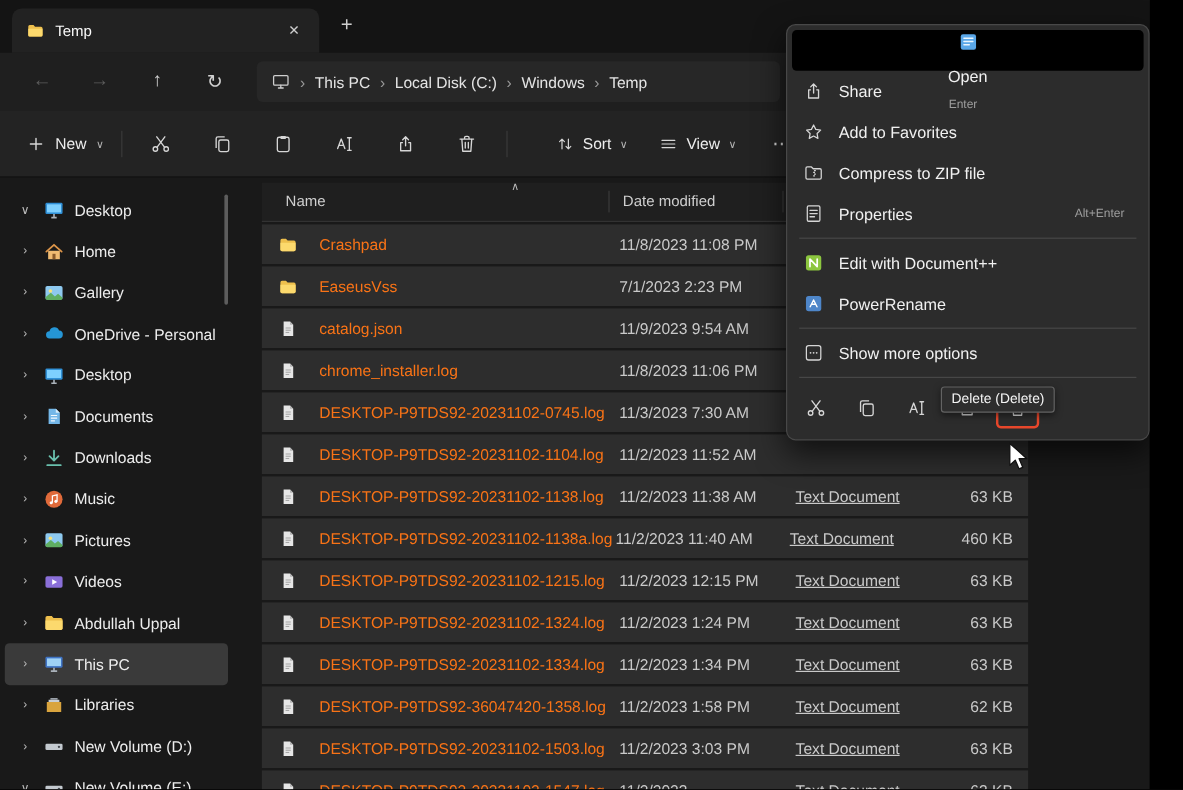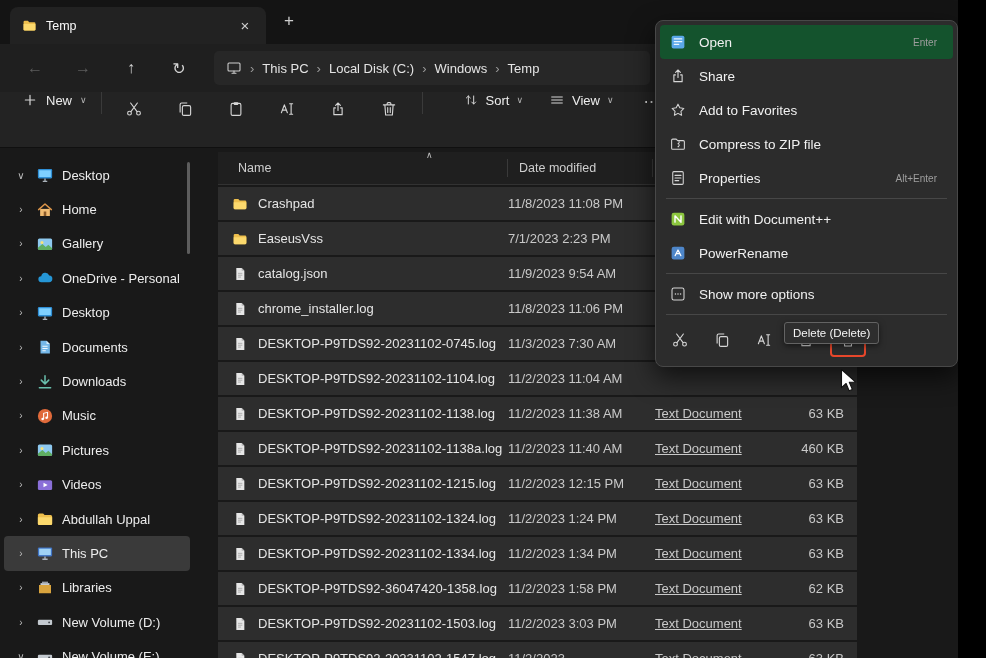--- a/index.html
+++ b/index.html
@@ -16,21 +16,21 @@
 
   
   .navbar{position:absolute;top:44px;left:0;right:0;height:48px;background:#1f1f1f;display:flex;align-items:center;gap:6px;padding-left:14px;}
   .nav-btn{width:42px;text-align:center;font-size:16px;color:#d2d2d2;}
   .nav-btn.disabled{color:#5d5d5d;}
   .breadcrumb{margin-left:8px;height:34px;width:436px;background:#272727;border-radius:5px;display:flex;align-items:center;padding:0 12px;gap:8px;font-size:13px;color:#e4e4e4;overflow:hidden;}
   .bc-sep{color:#9a9a9a;font-size:13px;}
   .bc-item{white-space:nowrap;}
 
   
-  .toolbar{position:absolute;top:92px;left:0;right:0;height:56px;background:#232323;display:flex;align-items:flex-start;border-bottom:1px solid #101010;}
+  .toolbar{position:absolute;top:92px;left:0;right:0;height:56px;background:#232323;display:flex;align-items:center;border-bottom:1px solid #101010;}
   .tb-new{display:flex;align-items:center;gap:8px;margin-left:22px;font-size:13px;color:#ededed;}
   .tb-sep{width:1px;height:22px;background:#3a3a3a;margin:0 14px;}
   .tb-icons{display:flex;gap:14px;}
   .tb-btn{width:37px;height:34px;display:flex;align-items:center;justify-content:center;border-radius:4px;}
   .tb-drop{display:flex;align-items:center;gap:7px;font-size:13px;color:#ededed;margin-left:26px;}
   .tb-more{margin-left:30px;font-size:16px;color:#d2d2d2;}
   .dd{font-size:9px;color:#b5b5b5;}
 
   
   .sidebar{position:absolute;left:0;top:148px;bottom:0;width:210px;padding-top:10px;overflow:hidden;}
@@ -44,30 +44,30 @@
   .cell-ic svg{width:16px;height:16px;}
 
   
   .filearea{position:absolute;left:218px;top:152px;width:639px;bottom:0;overflow:hidden;}
   .lheader{height:33px;margin-bottom:2px;background:#1f1f1f;border-bottom:1px solid #323232;display:flex;align-items:center;padding-left:20px;font-size:12.5px;color:#cfcfcf;}
   .h-name{width:270px;position:relative;border-right:1px solid #3a3a3a;height:18px;display:flex;align-items:center;}
   .caret{position:absolute;left:188px;top:-9px;font-size:9px;color:#bdbdbd;}
   .h-date{width:145px;padding-left:11px;border-right:1px solid #3a3a3a;height:18px;display:flex;align-items:center;}
   .frow{height:33px;margin-bottom:2px;background:#2d2d2d;display:flex;align-items:center;padding-left:14px;font-size:13px;}
   .frow .cell-ic{width:16px;margin-right:10px;flex:0 0 16px;}
-  .c-name{width:250px;color:#e5e5e5;white-space:nowrap;overflow:hidden;}
+  .c-name{width:250px;color:#f97316;white-space:nowrap;overflow:hidden;margin-left:8px;}
   .c-date{width:147px;color:#c9c9c9;white-space:nowrap;}
   .c-type{width:145px;color:#c9c9c9;white-space:nowrap;text-decoration:underline;}
   .c-size{flex:1;text-align:right;padding-right:13px;color:#c9c9c9;white-space:nowrap;}
 
   
   .ctx{position:absolute;left:655px;top:20px;width:303px;background:#2c2c2c;border:1px solid #484848;border-radius:8px;padding:4px;box-shadow:0 10px 26px rgba(0,0,0,.65);z-index:10;}
   .ctx-item{display:flex;align-items:center;gap:11px;height:34px;padding:0 8px;border-radius:4px;font-size:13.5px;color:#f1f1f1;}
   .ctx-item .icn{width:20px;flex:0 0 20px;}
-  .ctx-item.hl{background:#14532d;}
+  .ctx-item.hl{background:#000000;flex-direction:column;}
   .ctx-label{flex:1;white-space:nowrap;}
   .ctx-short{color:#9e9e9e;font-size:10px;padding-right:8px;}
   .ctx-sep{height:1px;background:#474747;margin:3px 6px;}
   .ctx-actions{display:flex;align-items:center;height:44px;padding:0 2px;gap:6px;}
   .qa-btn{width:36px;height:34px;display:flex;align-items:center;justify-content:center;border-radius:4px;border:2px solid transparent;}
   .qa-btn.active{border-color:#e8472b;}
 
   .tooltip{position:absolute;left:784px;top:322px;background:#2e2e2e;border:1px solid #636363;border-radius:3px;padding:4px 8px;font-size:11.5px;color:#f5f5f5;z-index:40;box-shadow:0 2px 6px rgba(0,0,0,.5);white-space:nowrap;}
   .cursor{position:absolute;left:840px;top:368px;z-index:50;}
 </style>
@@ -434,21 +434,21 @@
           </div>
           <div class="frow">
             <span class="icn cell-ic">
               <svg width="16" height="16" viewBox="0 0 24 24">
                 <path d="M6.5 3h8l4 4v14h-12Z" fill="#e6e6e6"></path>
                 <path d="M14.5 3l4 4h-4Z" fill="#b5b5b5"></path>
                 <path d="M9 11h6.5M9 13.8h6.5M9 16.6h4.5" stroke="#9a9a9a" stroke-width="1.1"></path>
               </svg>
             </span>
             <span class="c-name">DESKTOP-P9TDS92-20231102-1104.log</span>
-            <span class="c-date">11/2/2023 11:04 AM</span>
+            <span class="c-date">11/2/2023 11:52 AM</span>
             <span class="c-type"></span>
             <span class="c-size"></span>
           </div>
           <div class="frow">
             <span class="icn cell-ic">
               <svg width="16" height="16" viewBox="0 0 24 24">
                 <path d="M6.5 3h8l4 4v14h-12Z" fill="#e6e6e6"></path>
                 <path d="M14.5 3l4 4h-4Z" fill="#b5b5b5"></path>
                 <path d="M9 11h6.5M9 13.8h6.5M9 16.6h4.5" stroke="#9a9a9a" stroke-width="1.1"></path>
               </svg>

